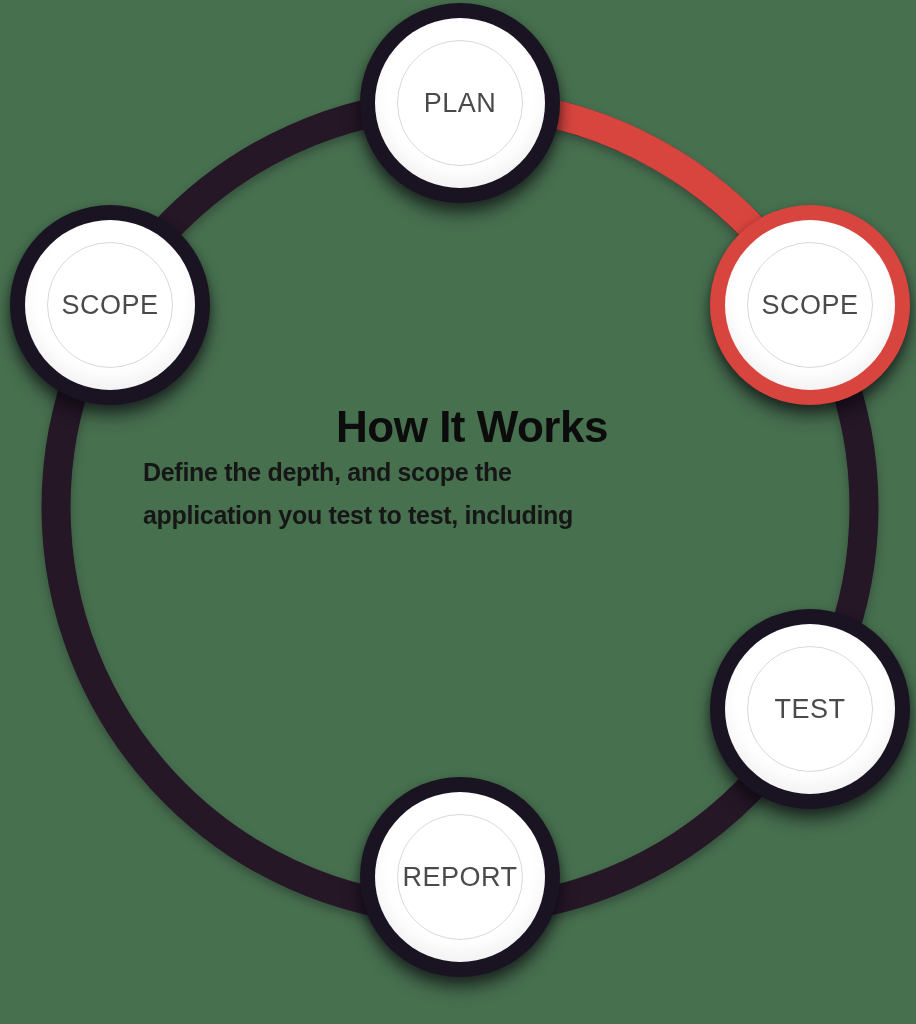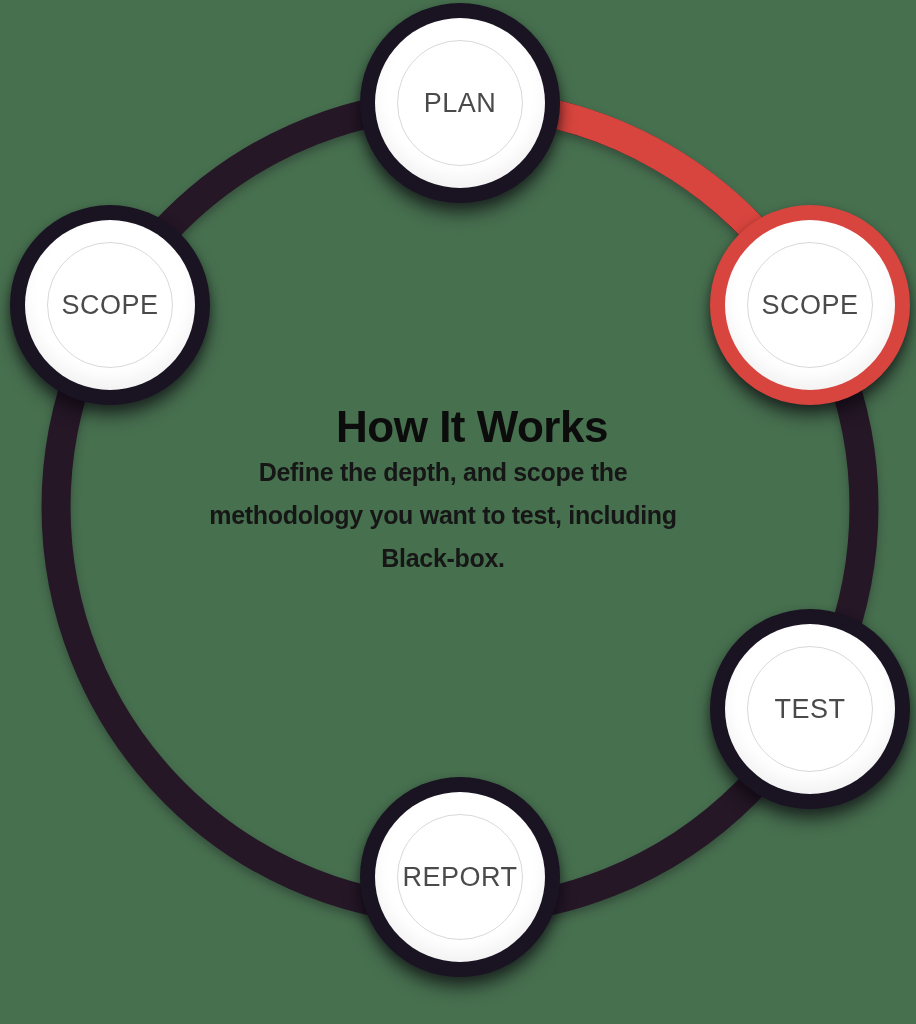--- a/index.html
+++ b/index.html
@@ -53,40 +53,39 @@
   .node--report{left:360px;top:777px;}
   .node--youfix{left:10px;top:609px;}
   .node--retest{left:10px;top:205px;}
   .center-title{
     position:absolute;left:161px;top:391px;width:600px;z-index:3;
     text-align:center;font-size:44px;font-weight:700;letter-spacing:-0.5px;
     color:var(--c-title);margin:11px;
   }
   .center-desc{
     position:absolute;left:143px;top:451px;width:600px;z-index:3;
-    text-align:center;font-size:25px;font-weight:700;letter-spacing:-0.3px;
+    font-size:25px;font-weight:700;letter-spacing:-0.3px;
     line-height:43px;color:var(--c-body);
   }
 </style>
 </head>
 <body>
 
 <div class="stage">
 
   <svg class="ring-svg" width="916" height="1024" viewBox="0 0 916 1024" aria-hidden="true">
     <circle cx="460" cy="507" r="404" fill="none" stroke="#251726" stroke-width="29"></circle>
     <path d="M 460 103 A 404 404 0 0 1 810 305" fill="none" stroke="#d8453e" stroke-width="29"></path>
   </svg>
 
   <h1 class="center-title">How It Works</h1>
 
   <div class="center-desc">
     <div>Define the depth, and scope the</div>
-    <div>methodology you want to test, including</div>
-    <div>Black-box.</div>
+    <div>application you test to test, including</div>
   </div>
 
   <div class="node node--plan">
     <div class="node-inner">
       <div class="node-outline"></div>
       <span class="node-label">PLAN</span>
     </div>
   </div>
 
   <div class="node node--scope node--active">

